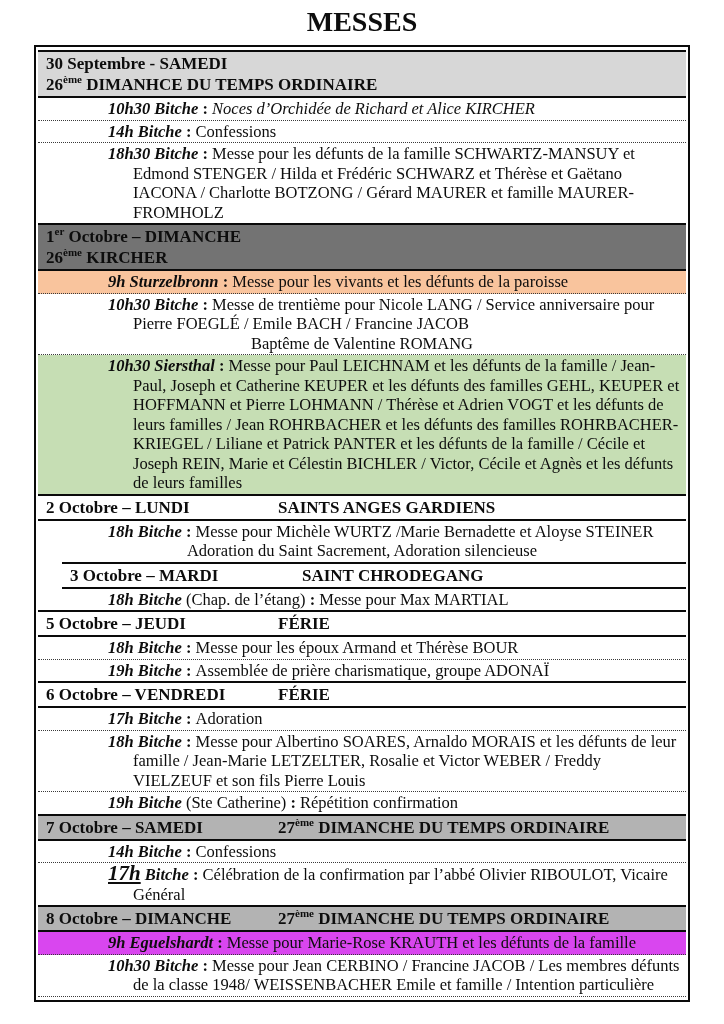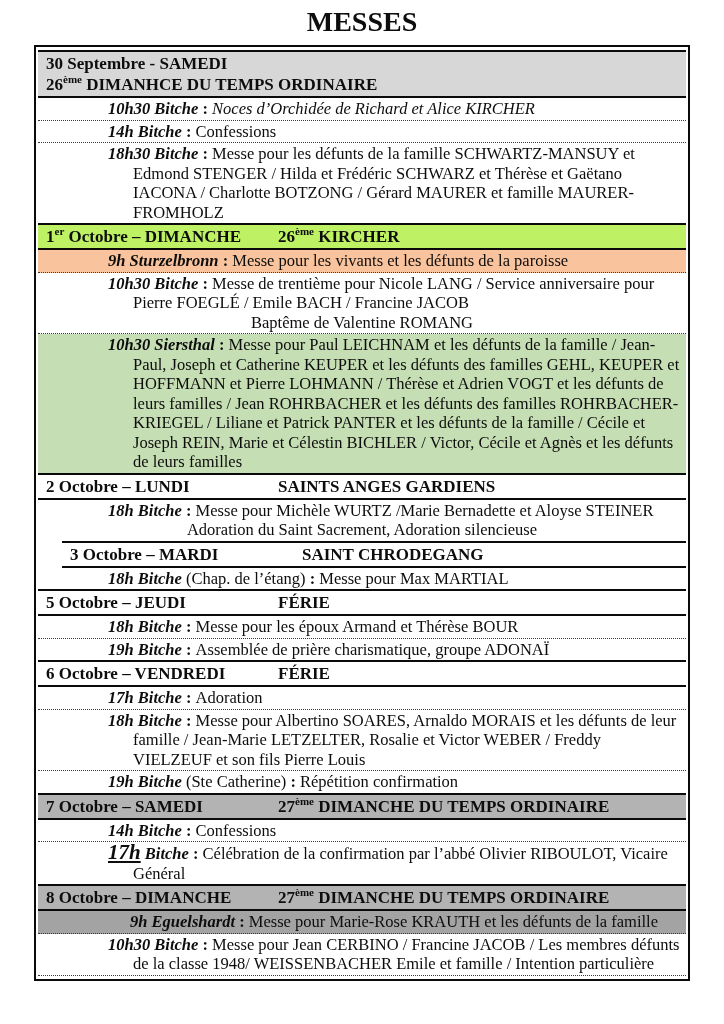--- a/index.html
+++ b/index.html
@@ -67,21 +67,21 @@
     </div>
     <div class="row entry dotted-bottom">
       <div class="entry-text"><span class="time">10h30</span><span> </span><span class="place">Bitche</span><span class="note"></span><span class="colon"> : </span><span class="body body-italic">Noces d’Orchidée de Richard et Alice KIRCHER</span></div>
     </div>
     <div class="row entry dotted-bottom">
       <div class="entry-text"><span class="time">14h</span><span> </span><span class="place">Bitche</span><span class="note"></span><span class="colon"> : </span><span class="body">Confessions</span></div>
     </div>
     <div class="row entry">
       <div class="entry-text"><span class="time">18h30</span><span> </span><span class="place">Bitche</span><span class="note"></span><span class="colon"> : </span><span class="body">Messe pour les défunts de la famille SCHWARTZ-MANSUY et Edmond STENGER / Hilda et Frédéric SCHWARZ et Thérèse et Gaëtano IACONA / Charlotte BOTZONG / Gérard MAURER et famille MAURER-FROMHOLZ</span></div>
     </div>
-    <div class="row header" style="background: #bef264;">
+    <div class="row header" style="background: #737373; flex-direction: column;">
       <span class="hdr-date"><span>1</span><sup>er</sup><span> Octobre – DIMANCHE</span></span>
       <span class="hdr-feast"><span>26</span><sup>ème</sup><span> KIRCHER</span></span>
     </div>
     <div class="row entry dotted-bottom" style="background: rgb(249, 196, 157);">
       <div class="entry-text"><span class="time">9h</span><span> </span><span class="place">Sturzelbronn</span><span class="note"></span><span class="colon"> : </span><span class="body">Messe pour les vivants et les défunts de la paroisse</span></div>
     </div>
     <div class="row entry dotted-bottom">
       <div class="entry-text"><span class="time">10h30</span><span> </span><span class="place">Bitche</span><span class="note"></span><span class="colon"> : </span><span class="body">Messe de trentième pour Nicole LANG / Service anniversaire pour Pierre FOEGLÉ / Emile BACH / Francine JACOB</span></div>
       <div class="center-line">Baptême de Valentine ROMANG</div>
     </div>
@@ -133,19 +133,19 @@
     <div class="row entry dotted-bottom">
       <div class="entry-text"><span class="time">14h</span><span> </span><span class="place">Bitche</span><span class="note"></span><span class="colon"> : </span><span class="body">Confessions</span></div>
     </div>
     <div class="row entry">
       <div class="entry-text"><span class="time big">17h</span><span> </span><span class="place">Bitche</span><span class="note"></span><span class="colon"> : </span><span class="body">Célébration de la confirmation par l’abbé Olivier RIBOULOT, Vicaire Général</span></div>
     </div>
     <div class="row header" style="background: rgb(179, 179, 179);">
       <span class="hdr-date"><span>8 Octobre – DIMANCHE</span><sup></sup><span></span></span>
       <span class="hdr-feast"><span>27</span><sup>ème</sup><span> DIMANCHE DU TEMPS ORDINAIRE</span></span>
     </div>
-    <div class="row entry dotted-bottom" style="background: #a3a3a3; text-align: center;">
+    <div class="row entry dotted-bottom" style="background: #d946ef;">
       <div class="entry-text"><span class="time">9h</span><span> </span><span class="place">Eguelshardt</span><span class="note"></span><span class="colon"> : </span><span class="body">Messe pour Marie-Rose KRAUTH et les défunts de la famille</span></div>
     </div>
     <div class="row entry dotted-bottom">
       <div class="entry-text"><span class="time">10h30</span><span> </span><span class="place">Bitche</span><span class="note"></span><span class="colon"> : </span><span class="body">Messe pour Jean CERBINO / Francine JACOB / Les membres défunts de la classe 1948/ WEISSENBACHER Emile et famille / Intention particulière</span></div>
     </div>
   </div>
 
 </body></html>

